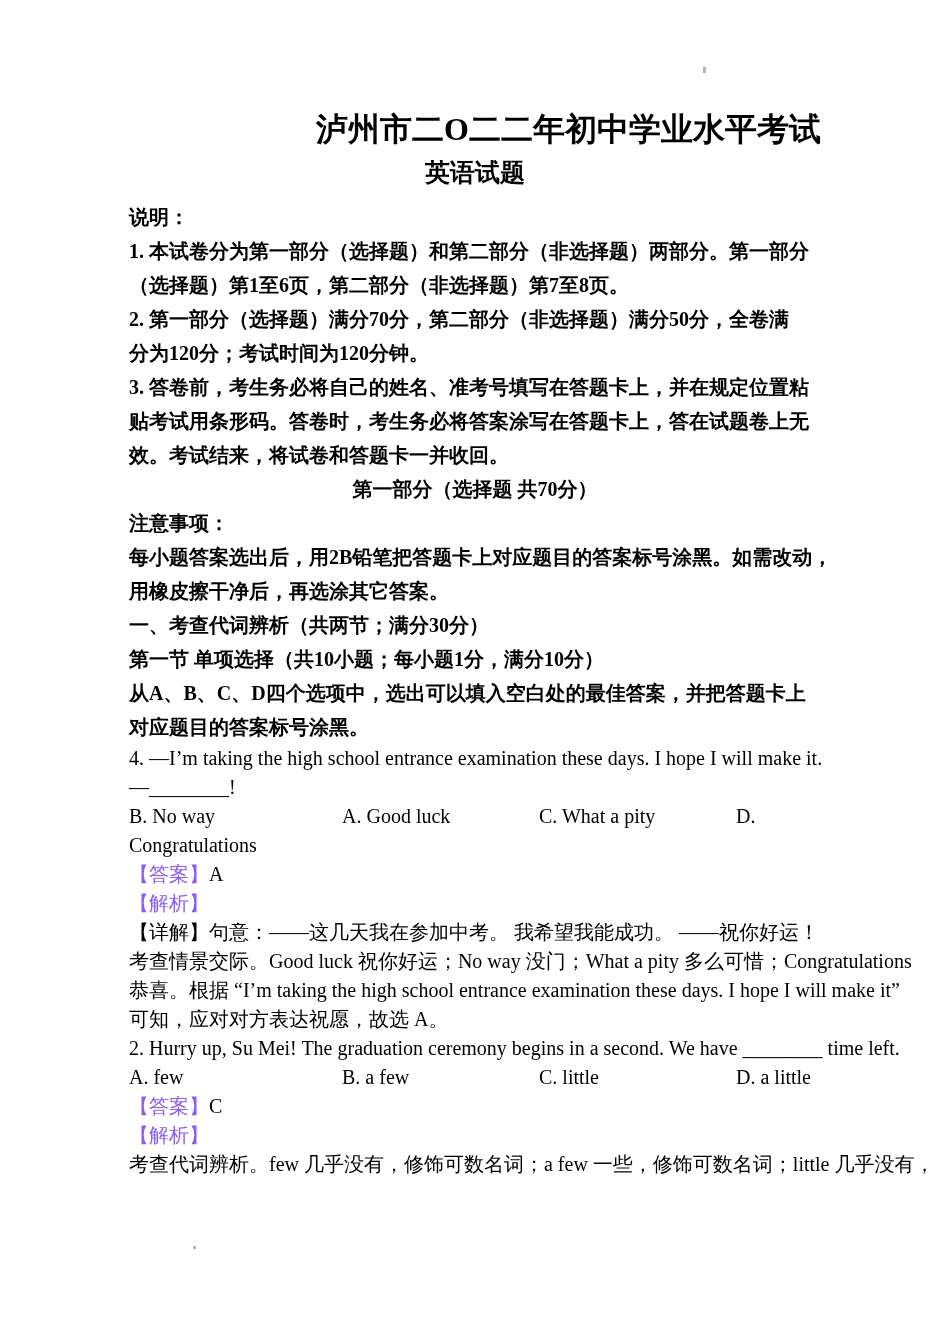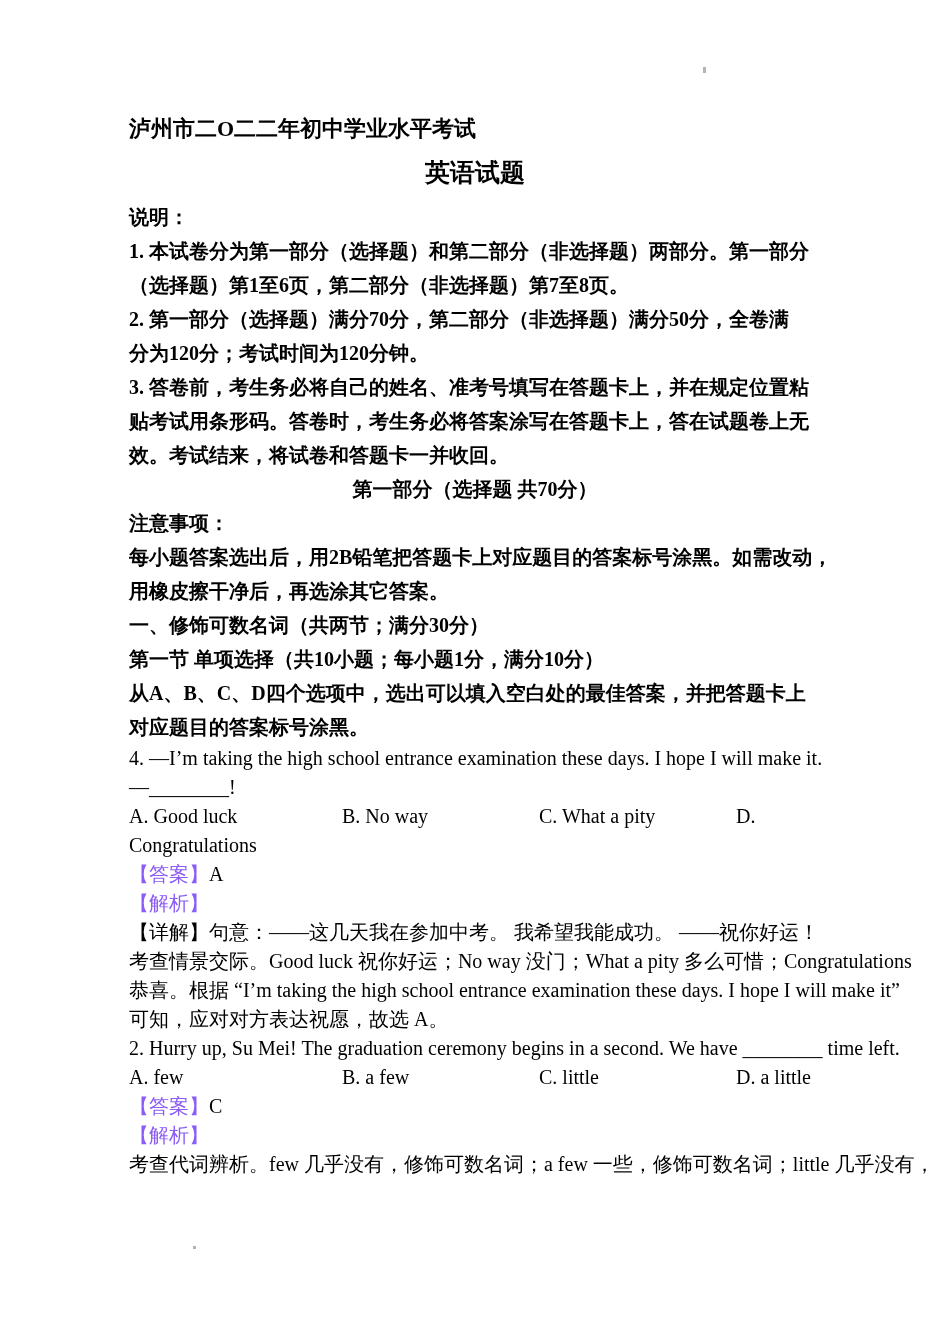--- a/index.html
+++ b/index.html
@@ -17,22 +17,22 @@
     color: #000000;
   }
   .content {
     position: absolute;
     left: 129px;
     top: 0;
     width: 692px;
   }
   .doc-title {
     margin: 113px 0 0 0;
-    text-align: left;
-    font-size: 22px;
+    text-align: right;
+    font-size: 32px;
     line-height: 32px;
     font-weight: 700;
     white-space: nowrap;
   }
   .doc-subtitle {
     margin: 13px 0 4px 0;
     text-align: center;
     font-size: 25px;
     line-height: 30px;
     font-weight: 700;
@@ -84,34 +84,34 @@
       <div class="iline">2. 第一部分（选择题）满分70分，第二部分（非选择题）满分50分，全卷满</div>
       <div class="iline">分为120分；考试时间为120分钟。</div>
       <div class="iline">3. 答卷前，考生务必将自己的姓名、准考号填写在答题卡上，并在规定位置粘</div>
       <div class="iline">贴考试用条形码。答卷时，考生务必将答案涂写在答题卡上，答在试题卷上无</div>
       <div class="iline">效。考试结来，将试卷和答题卡一并收回。</div>
 
       <div class="iline center">第一部分（选择题 共70分）</div>
       <div class="iline">注意事项：</div>
       <div class="iline">每小题答案选出后，用2B铅笔把答题卡上对应题目的答案标号涂黑。如需改动，</div>
       <div class="iline">用橡皮擦干净后，再选涂其它答案。</div>
-      <div class="iline">一、修饰可数名词（共两节；满分30分）</div>
+      <div class="iline">一、考查代词辨析（共两节；满分30分）</div>
       <div class="iline">第一节 单项选择（共10小题；每小题1分，满分10分）</div>
       <div class="iline">从A、B、C、D四个选项中，选出可以填入空白处的最佳答案，并把答题卡上</div>
       <div class="iline">对应题目的答案标号涂黑。</div>
     </div>
 
     <div class="qa">
 
       <div>
         <div class="qline">4. —I’m taking the high school entrance examination these days. I hope I will make it.</div>
         <div class="qline">—________!</div>
         <div class="qline opts">
+          <span>B. No way</span>
           <span>A. Good luck</span>
-          <span>B. No way</span>
           <span>C. What a pity</span>
           <span>D.</span>
         </div>
         <div class="qline">Congratulations</div>
         <div class="qline">
           <span class="blue">【答案】</span><span>A</span>
         </div>
         <div class="qline">
           <span class="blue">【解析】</span>
         </div>

